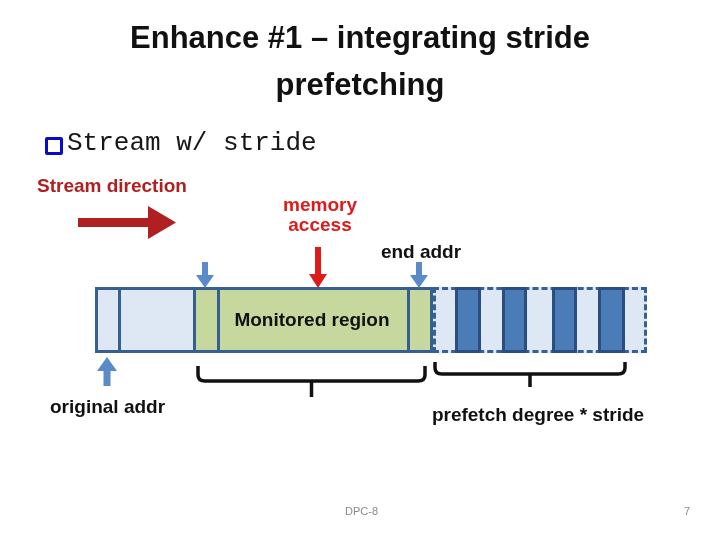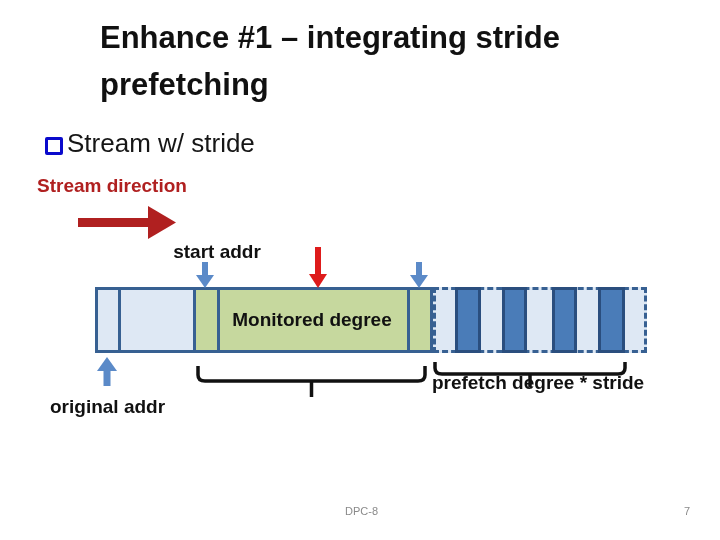--- a/index.html
+++ b/index.html
@@ -5,34 +5,34 @@
   :root{
     --dark-red:#B02020; --bright-red:#DE1B1B; --steel-blue:#5B8AC8;
     --navy:#376092; --light-blue:#DEE8F4; --green:#C6D89E;
     --stripe-fill:#4A7CB8; --stripe-border:#2A4E7E; --bullet-blue:#0A0ACC;
     --ink:#111; --gray:#8A8A8A;
   }
   html,body{margin:0;padding:0;background:#fff;}
   .slide{position:relative;width:720px;height:540px;background:#fff;overflow:hidden;
          font-family:"Liberation Sans",sans-serif;color:var(--ink);}
   .title{position:absolute;top:14px;left:100px;width:520px;margin:0;
-         font-size:31px;line-height:47px;font-weight:bold;color:#111;}
+         font-size:31px;line-height:47px;font-weight:bold;text-align:center;color:#111;}
   .bullet-row{position:absolute;top:128px;left:45px;height:30px;}
   .checkbox{position:absolute;left:0;top:9px;width:12px;height:12px;
             border:3.5px solid var(--bullet-blue);border-radius:2px;background:#fff;}
-  .bullet-text{position:absolute;left:22px;top:0;font-size:26px;white-space:nowrap;color:#161616;}
+  .bullet-text{position:absolute;left:22px;top:0;font-size:26px;white-space:nowrap;color:#161616;font-family:Liberation Mono, monospace;}
   .lbl{position:absolute;font-weight:bold;font-size:19px;white-space:nowrap;text-align:right;}
   .stream-dir{left:37px;top:175px;color:var(--dark-red);}
   .memory-access{left:260px;top:195px;width:120px;text-align:center;line-height:20px;
                  color:var(--bright-red);white-space:pre-line;}
   .start-addr{left:157px;top:241px;width:120px;text-align:center;}
   .end-addr{left:361px;top:241px;width:120px;text-align:center;}
   .original-addr{left:50px;top:396px;}
   .prefetch-distance{left:150px;top:409px;width:300px;text-align:center;}
-  .prefetch-degree{left:388px;top:372px;width:300px;text-align:center;}
+  .prefetch-degree{left:388px;top:404px;width:300px;text-align:center;}
   
   .bar-solid{position:absolute;left:95px;top:287px;width:338px;height:66px;
              box-sizing:border-box;border:3px solid var(--navy);background:var(--light-blue);}
   .bar-green{position:absolute;left:95px;top:0;width:237px;height:60px;background:var(--green);}
   .bar-divider{position:absolute;top:0;width:3px;height:60px;background:var(--navy);}
   .monitored-lbl{position:absolute;left:119px;top:0;width:190px;height:60px;
                  display:flex;align-items:center;justify-content:center;
                  font-weight:bold;font-size:19px;white-space:nowrap;}
   
   .bar-dashed{position:absolute;left:433px;top:287px;width:214px;height:66px;
@@ -52,29 +52,31 @@
 <div class="slide">
 
   <h1 class="title">Enhance #1 – integrating stride prefetching</h1>
 
   <div class="bullet-row">
     <span class="checkbox"></span>
     <span class="bullet-text">Stream w/ stride</span>
   </div>
 
   <div class="lbl stream-dir">Stream direction</div>
-  <div class="lbl start-addr">start addr</div>
+  <div class="lbl memory-access">memory
+access</div>
+  <div class="lbl end-addr">end addr</div>
 
   <div class="bar-solid">
     <div class="bar-green"></div>
     <div class="bar-divider" style="left:20px"></div>
     <div class="bar-divider" style="left:95px"></div>
     <div class="bar-divider" style="left:119px"></div>
     <div class="bar-divider" style="left:309px"></div>
-    <div class="monitored-lbl">Monitored degree</div>
+    <div class="monitored-lbl">Monitored region</div>
   </div>
 
   <div class="bar-dashed">
     <div class="stripe" style="left:19px;width:20px"></div>
     <div class="stripe" style="left:66px;width:19px"></div>
     <div class="stripe" style="left:116px;width:19px"></div>
     <div class="stripe" style="left:162px;width:21px"></div>
   </div>
 
   <svg class="overlay" viewBox="0 0 720 540">

